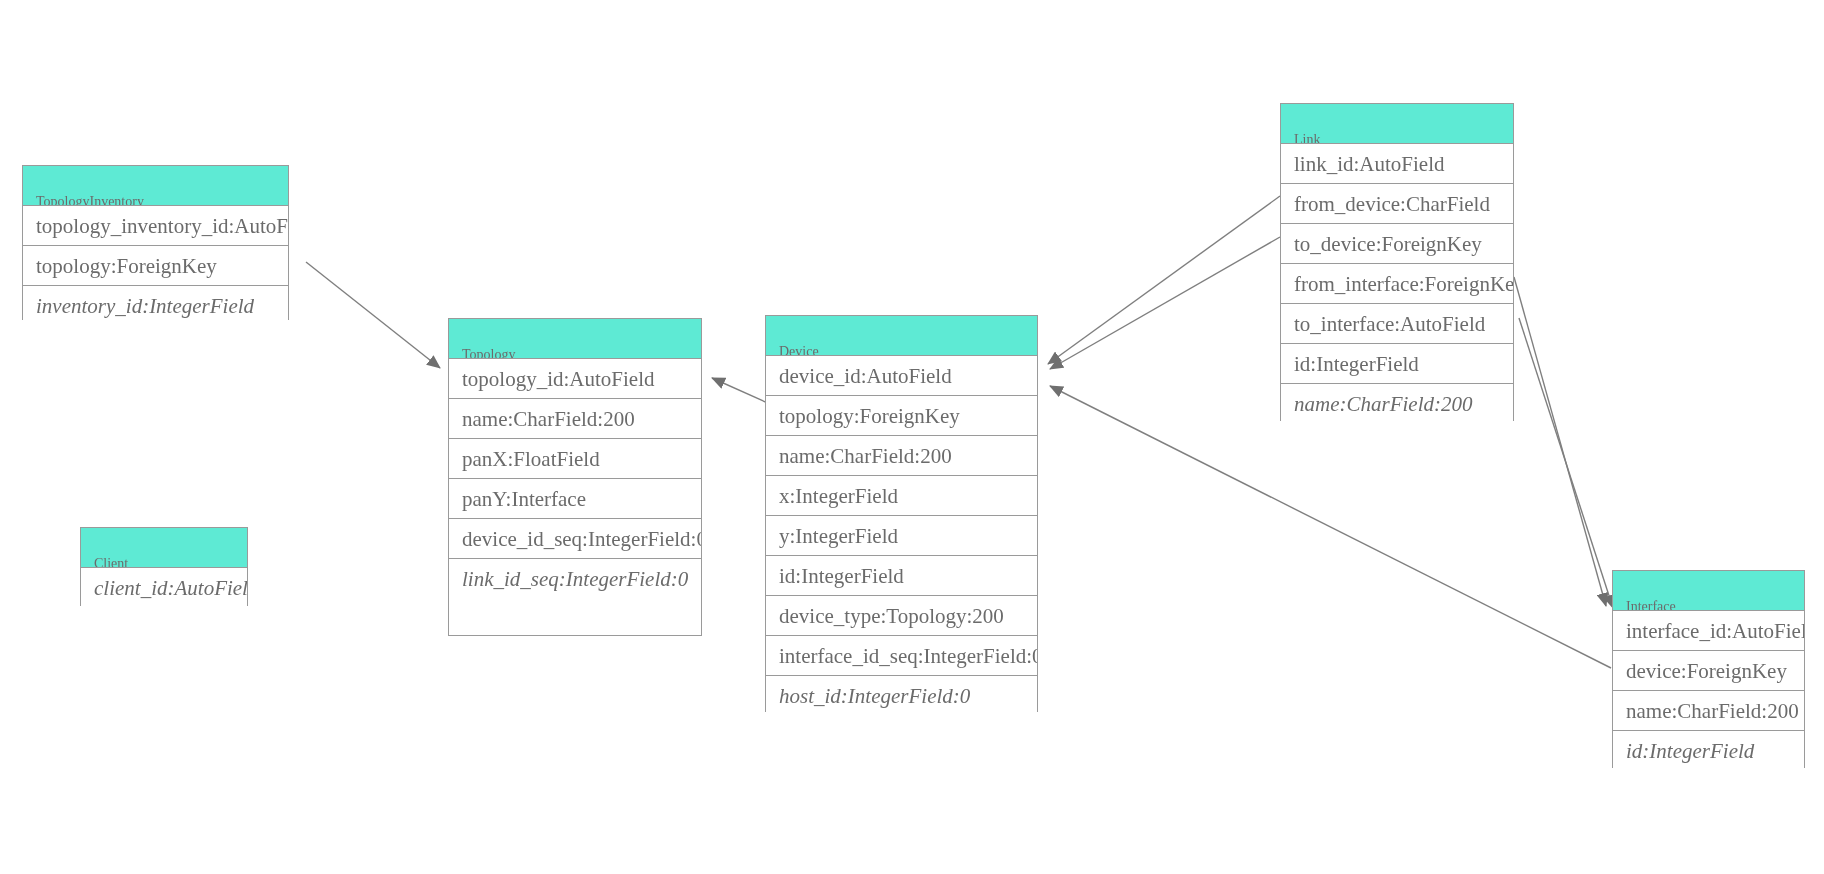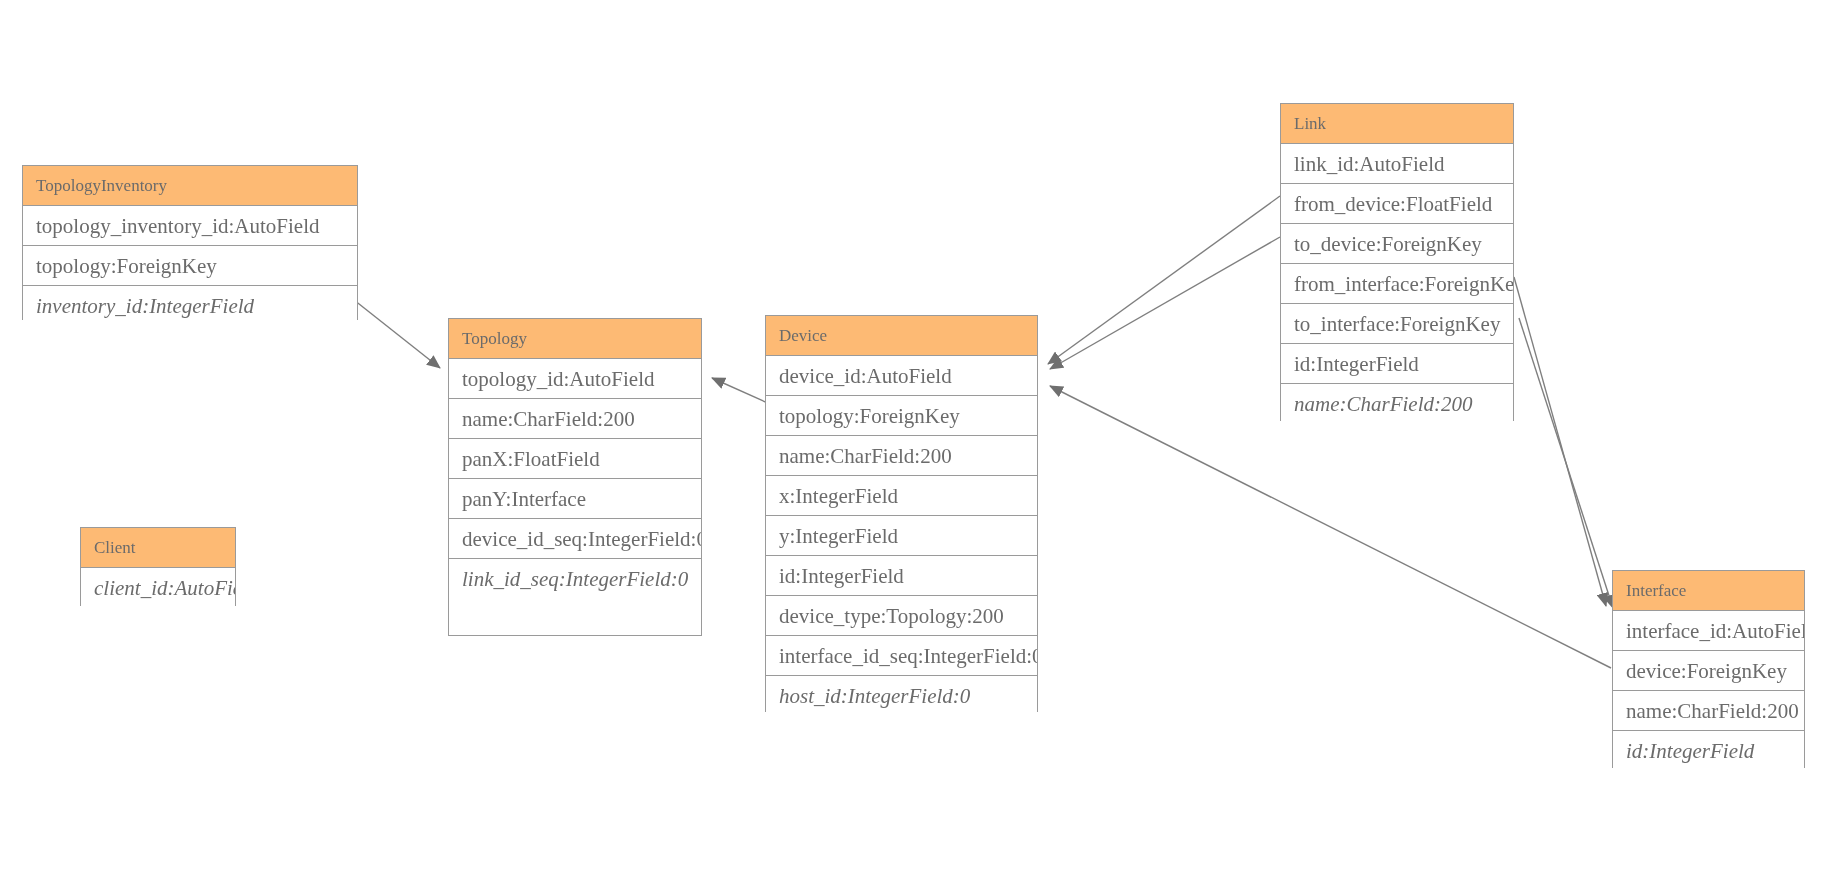--- a/index.html
+++ b/index.html
@@ -28,27 +28,27 @@
     pointer-events: none;
   }
   .entity {
     position: absolute;
     box-sizing: border-box;
     border: 1px solid #9a9a9a;
     background: #ffffff;
   }
   .entity-header {
     box-sizing: border-box;
-    background: #fdba74;
+    background: #5eead4;
     border-bottom: 1px solid #9a9a9a;
     color: #6b6b6b;
-    font-size: 17px;
+    font-size: 14px;
     line-height: 40px;
     height: 40px;
-    padding: 0 0 0 13px;
+    padding: 16px 0 0 13px;
     white-space: nowrap;
     overflow: hidden;
   }
   .entity-row {
     box-sizing: border-box;
     height: 40px;
     line-height: 40px;
     border-bottom: 1px solid #9a9a9a;
     color: #6b6b6b;
     font-size: 21px;
@@ -83,27 +83,27 @@
     <line x1="1280" y1="237" x2="1050" y2="369" stroke="#7f7f7f" stroke-width="1.4" marker-end="url(#arrow)"></line>
 
     <line x1="1611" y1="668" x2="1050" y2="386" stroke="#7f7f7f" stroke-width="1.4" marker-end="url(#arrow)"></line>
 
     <line x1="1514" y1="277" x2="1606" y2="606" stroke="#7f7f7f" stroke-width="1.4" marker-end="url(#arrow)"></line>
 
     <line x1="1519" y1="318" x2="1613" y2="608" stroke="#7f7f7f" stroke-width="1.4" marker-end="url(#arrow)"></line>
   </svg>
 
   <div id="entities-layer">
-      <div class="entity" style="left: 22px; top: 165px; width: 336px; height: 155px;">
+      <div class="entity" style="left: 22px; top: 165px; width: 267px; height: 155px;">
         <div class="entity-header">TopologyInventory</div>
         <div class="entity-row">topology_inventory_id:AutoField</div>
         <div class="entity-row">topology:ForeignKey</div>
         <div class="entity-row">inventory_id:IntegerField</div>
       </div>
-      <div class="entity" style="left: 80px; top: 527px; width: 156px; height: 79px;">
+      <div class="entity" style="left: 80px; top: 527px; width: 168px; height: 79px;">
         <div class="entity-header">Client</div>
         <div class="entity-row">client_id:AutoField</div>
       </div>
       <div class="entity" style="left: 448px; top: 318px; width: 254px; height: 318px;">
         <div class="entity-header">Topology</div>
         <div class="entity-row">topology_id:AutoField</div>
         <div class="entity-row">name:CharField:200</div>
         <div class="entity-row">panX:FloatField</div>
         <div class="entity-row">panY:Interface</div>
         <div class="entity-row">device_id_seq:IntegerField:0</div>
@@ -117,24 +117,24 @@
         <div class="entity-row">x:IntegerField</div>
         <div class="entity-row">y:IntegerField</div>
         <div class="entity-row">id:IntegerField</div>
         <div class="entity-row">device_type:Topology:200</div>
         <div class="entity-row">interface_id_seq:IntegerField:0</div>
         <div class="entity-row">host_id:IntegerField:0</div>
       </div>
       <div class="entity" style="left: 1280px; top: 103px; width: 234px; height: 318px;">
         <div class="entity-header">Link</div>
         <div class="entity-row">link_id:AutoField</div>
-        <div class="entity-row">from_device:FloatField</div>
+        <div class="entity-row">from_device:CharField</div>
         <div class="entity-row">to_device:ForeignKey</div>
         <div class="entity-row">from_interface:ForeignKey</div>
-        <div class="entity-row">to_interface:ForeignKey</div>
+        <div class="entity-row">to_interface:AutoField</div>
         <div class="entity-row">id:IntegerField</div>
         <div class="entity-row">name:CharField:200</div>
       </div>
       <div class="entity" style="left: 1612px; top: 570px; width: 193px; height: 198px;">
         <div class="entity-header">Interface</div>
         <div class="entity-row">interface_id:AutoField</div>
         <div class="entity-row">device:ForeignKey</div>
         <div class="entity-row">name:CharField:200</div>
         <div class="entity-row">id:IntegerField</div>
       </div>

